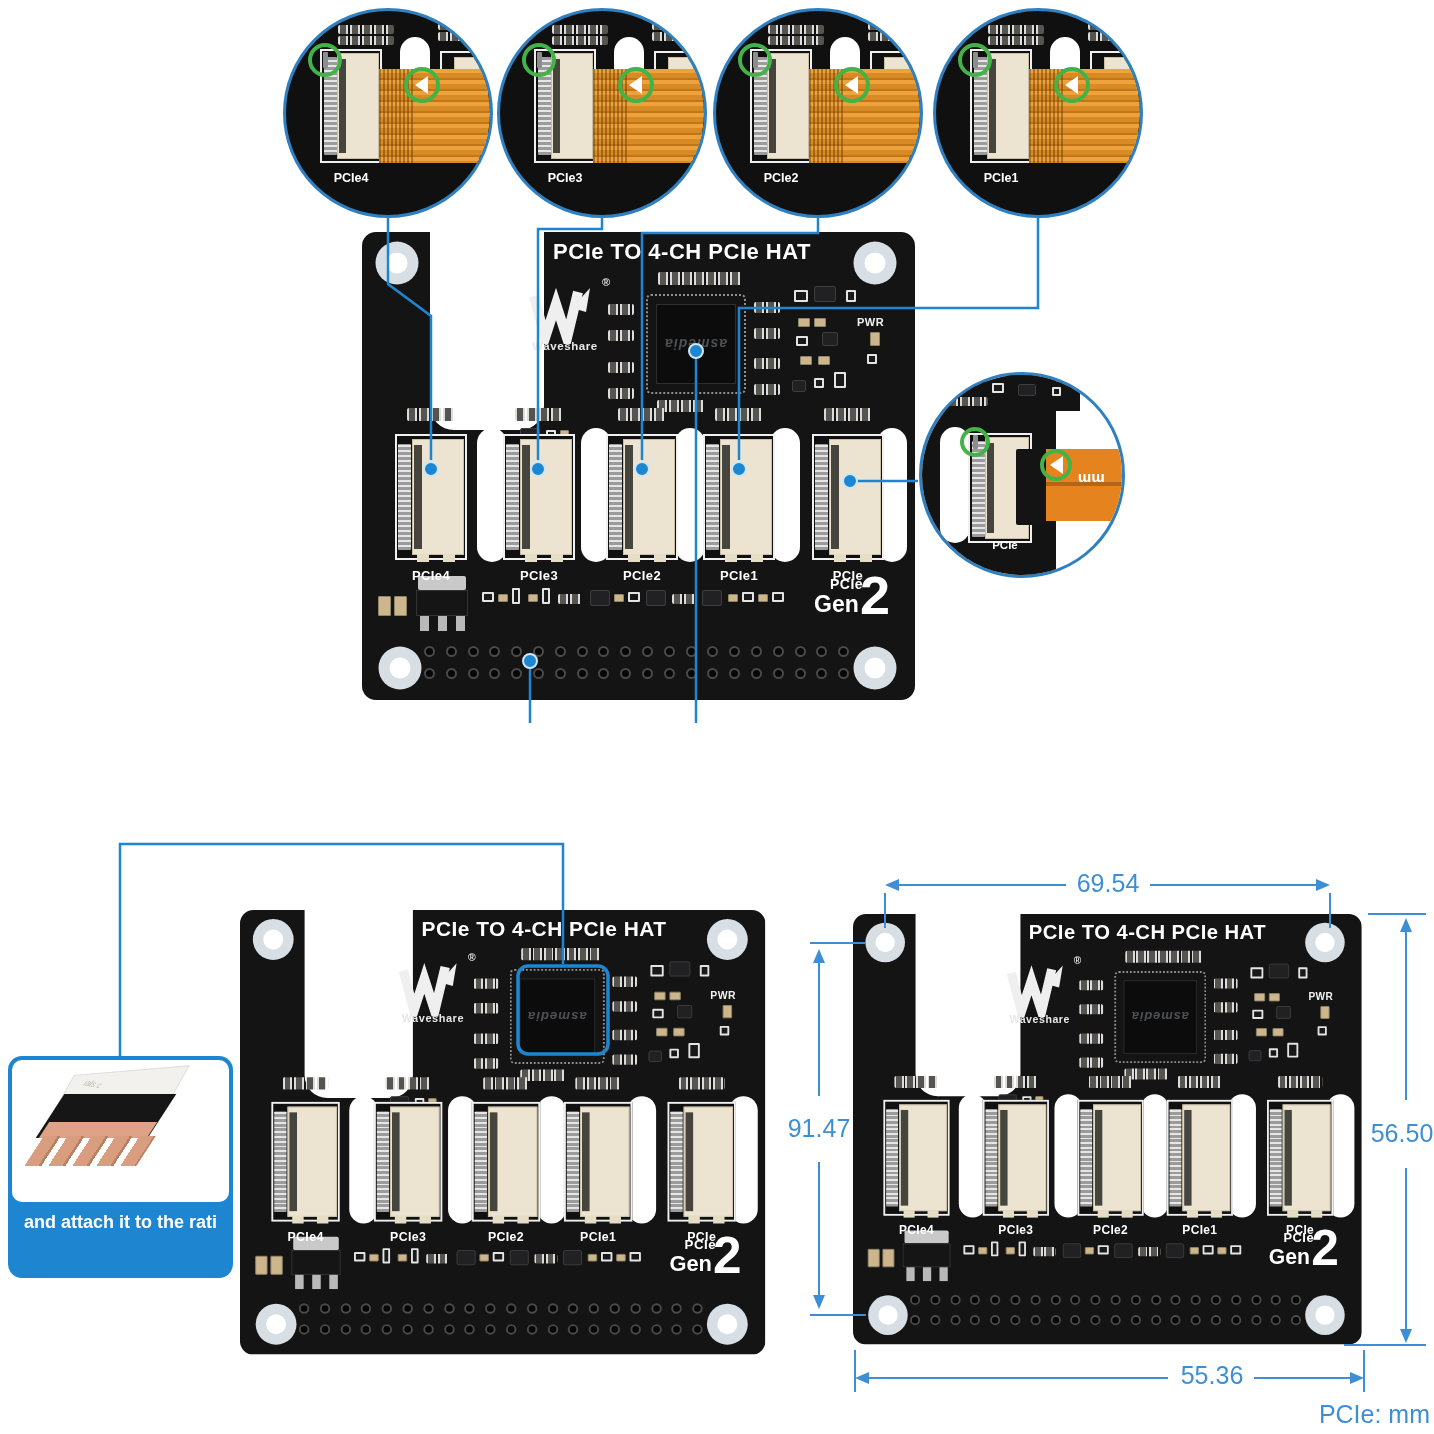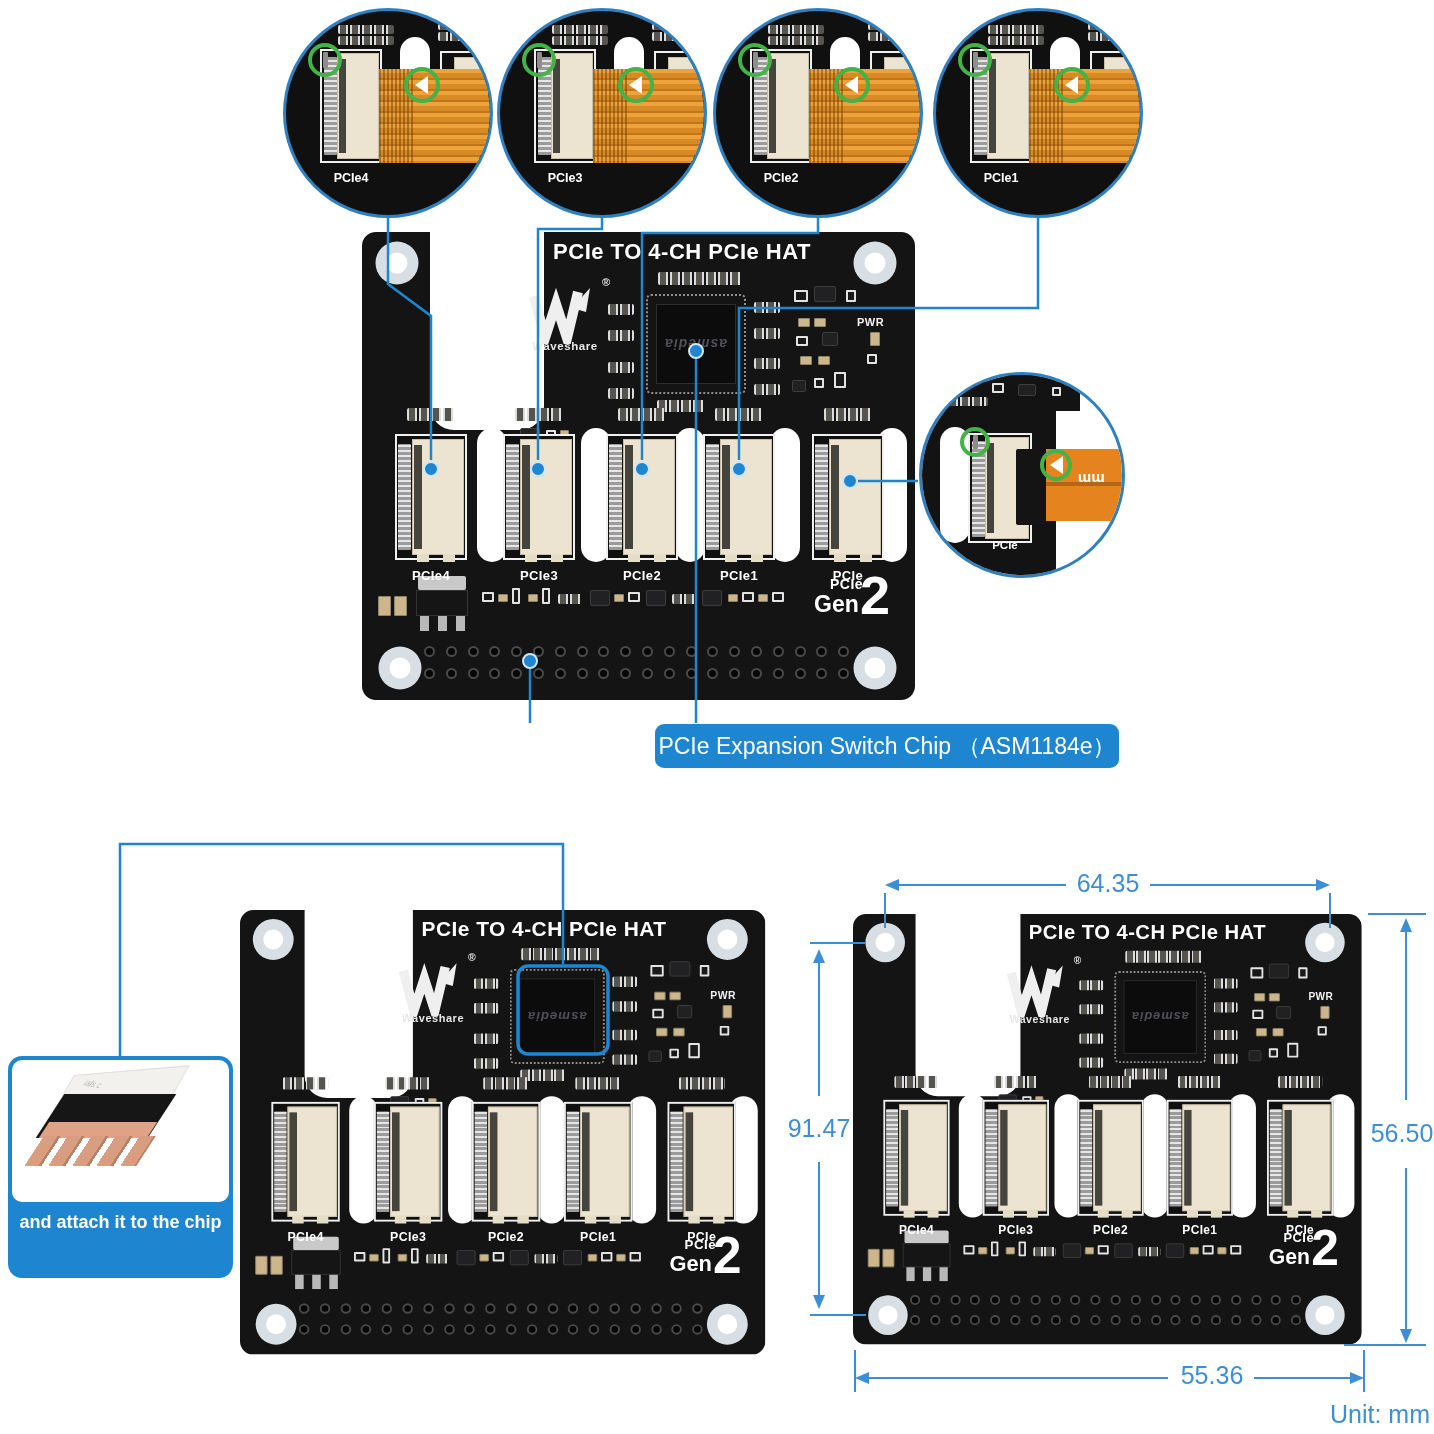--- a/index.html
+++ b/index.html
@@ -675,42 +675,41 @@
     </div>
     <div class="ring" style="left:38px;top:52px;width:30px;height:30px">
       <div class="tick" style="left:9px;top:4px;width:5px;height:14px"></div>
     </div>
     <div class="ring" style="left:118px;top:74px;width:32px;height:32px">
       <div class="arrow-left" style="left:6px;top:3px"></div>
     </div>
     <div class="zc-label" style="left:48px;top:164px;width:70px;font-size:11.5px">PCIe</div>
   </div>
 
-  <div class="pill z8" style="left:655px;top:724px;width:464px">PCIe Expansion Switch Chip （ASM1184e）</div>
 
   <div class="hs-box z8">
     <div class="hs-white">
       <div class="abs" style="left:52px;top:10px;width:110px;height:46px;background:#f2f1ed;border:1px solid #ddd;transform:skewX(-33deg) rotate(-5deg);overflow:hidden">
         <span style="position:absolute;left:14px;top:6px;color:#b9b9b9;font-size:8px;transform:rotate(14deg)">ials c</span>
         <span style="position:absolute;left:52px;top:24px;color:#c4c4c4;font-size:8px;transform:rotate(14deg)">rati</span>
       </div>
       <div class="abs" style="left:38px;top:34px;width:112px;height:44px;background:#161616;transform:skewX(-33deg)"></div>
       <div class="abs" style="left:32px;top:62px;width:108px;height:16px;background:#dfa287;transform:skewX(-33deg)"></div>
       <div class="abs" style="left:22px;top:76px;width:112px;height:30px;background:repeating-linear-gradient(90deg,#d99d80 0 14px,#b97f63 14px 17px,rgba(0,0,0,0) 17px 24px);transform:skewX(-33deg)"></div>
     </div>
     <div class="hs-note">
-      <div>and attach it to the chip</div>
+      <div>and attach it to the rati</div>
     </div>
   </div>
 
-  <div class="dim-text z8" style="left:1068px;top:869px;width:80px">64.35</div>
+  <div class="dim-text z8" style="left:1068px;top:869px;width:80px">69.54</div>
   <div class="dim-text z8" style="left:782px;top:1114px;width:74px">91.47</div>
   <div class="dim-text z8" style="left:1366px;top:1119px;width:72px">56.50</div>
   <div class="dim-text z8" style="left:1174px;top:1361px;width:76px">55.36</div>
-  <div class="dim-text z8" style="left:1318px;top:1400px;width:112px;text-align:right">Unit: mm</div>
+  <div class="dim-text z8" style="left:1318px;top:1400px;width:112px;text-align:right">PCIe: mm</div>
 
   <svg class="overlay" width="1434" height="1434" viewBox="0 0 1434 1434">
     <g stroke="#1e86d0" stroke-width="2.5" fill="none">
       <path d="M388,216 V284 L431,316 V460"></path>
       <path d="M602,216 V229 H538 V460"></path>
       <path d="M818,216 V233 H642 V460"></path>
       <path d="M1038,216 V308 H739 V460"></path>
       <path d="M696,358 V723"></path>
       <path d="M530,668 V723"></path>
       <path d="M856,481 H918"></path>

